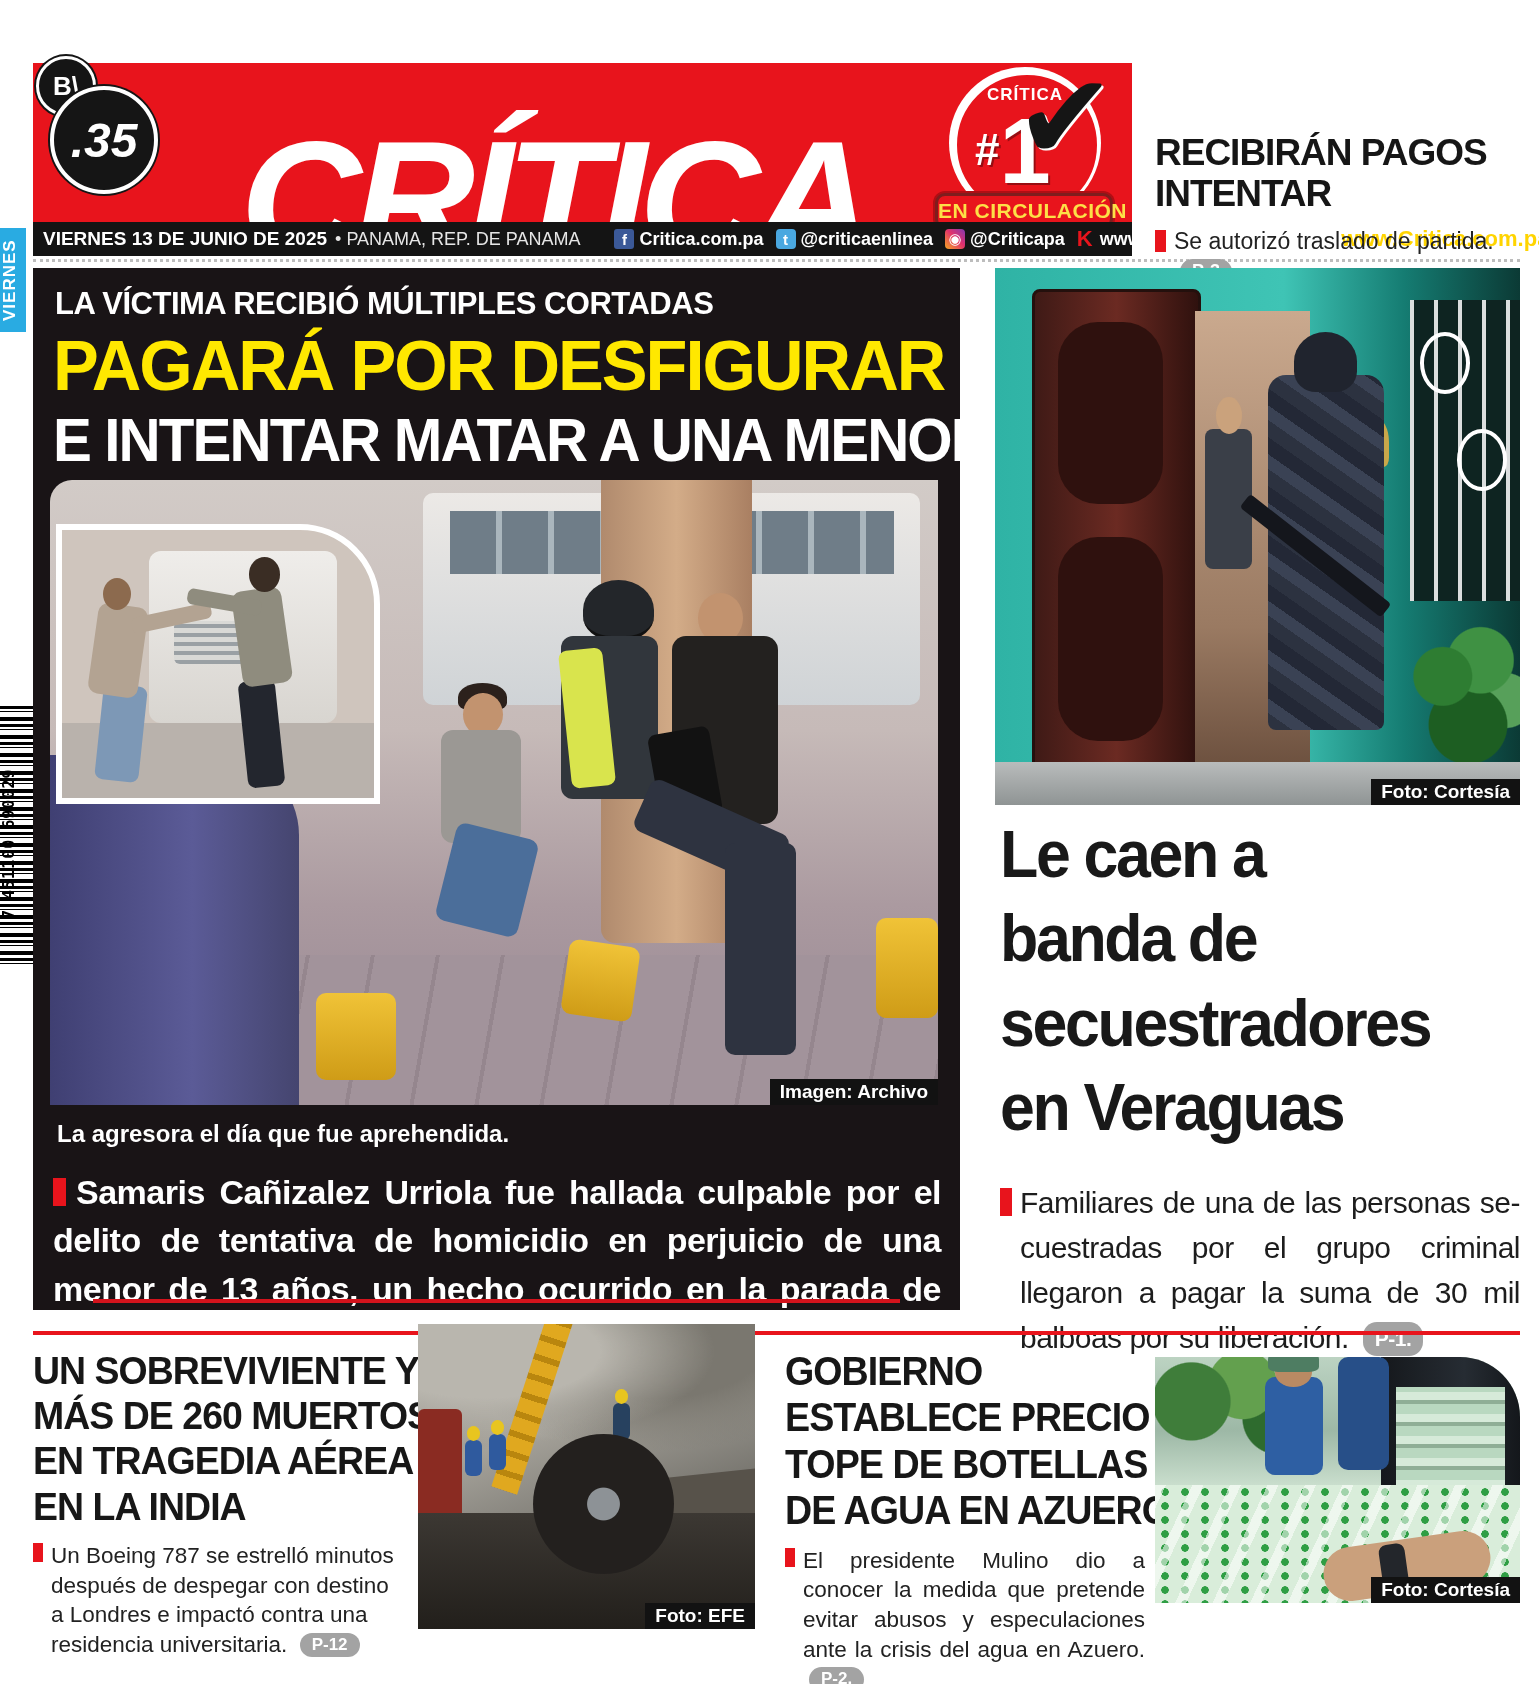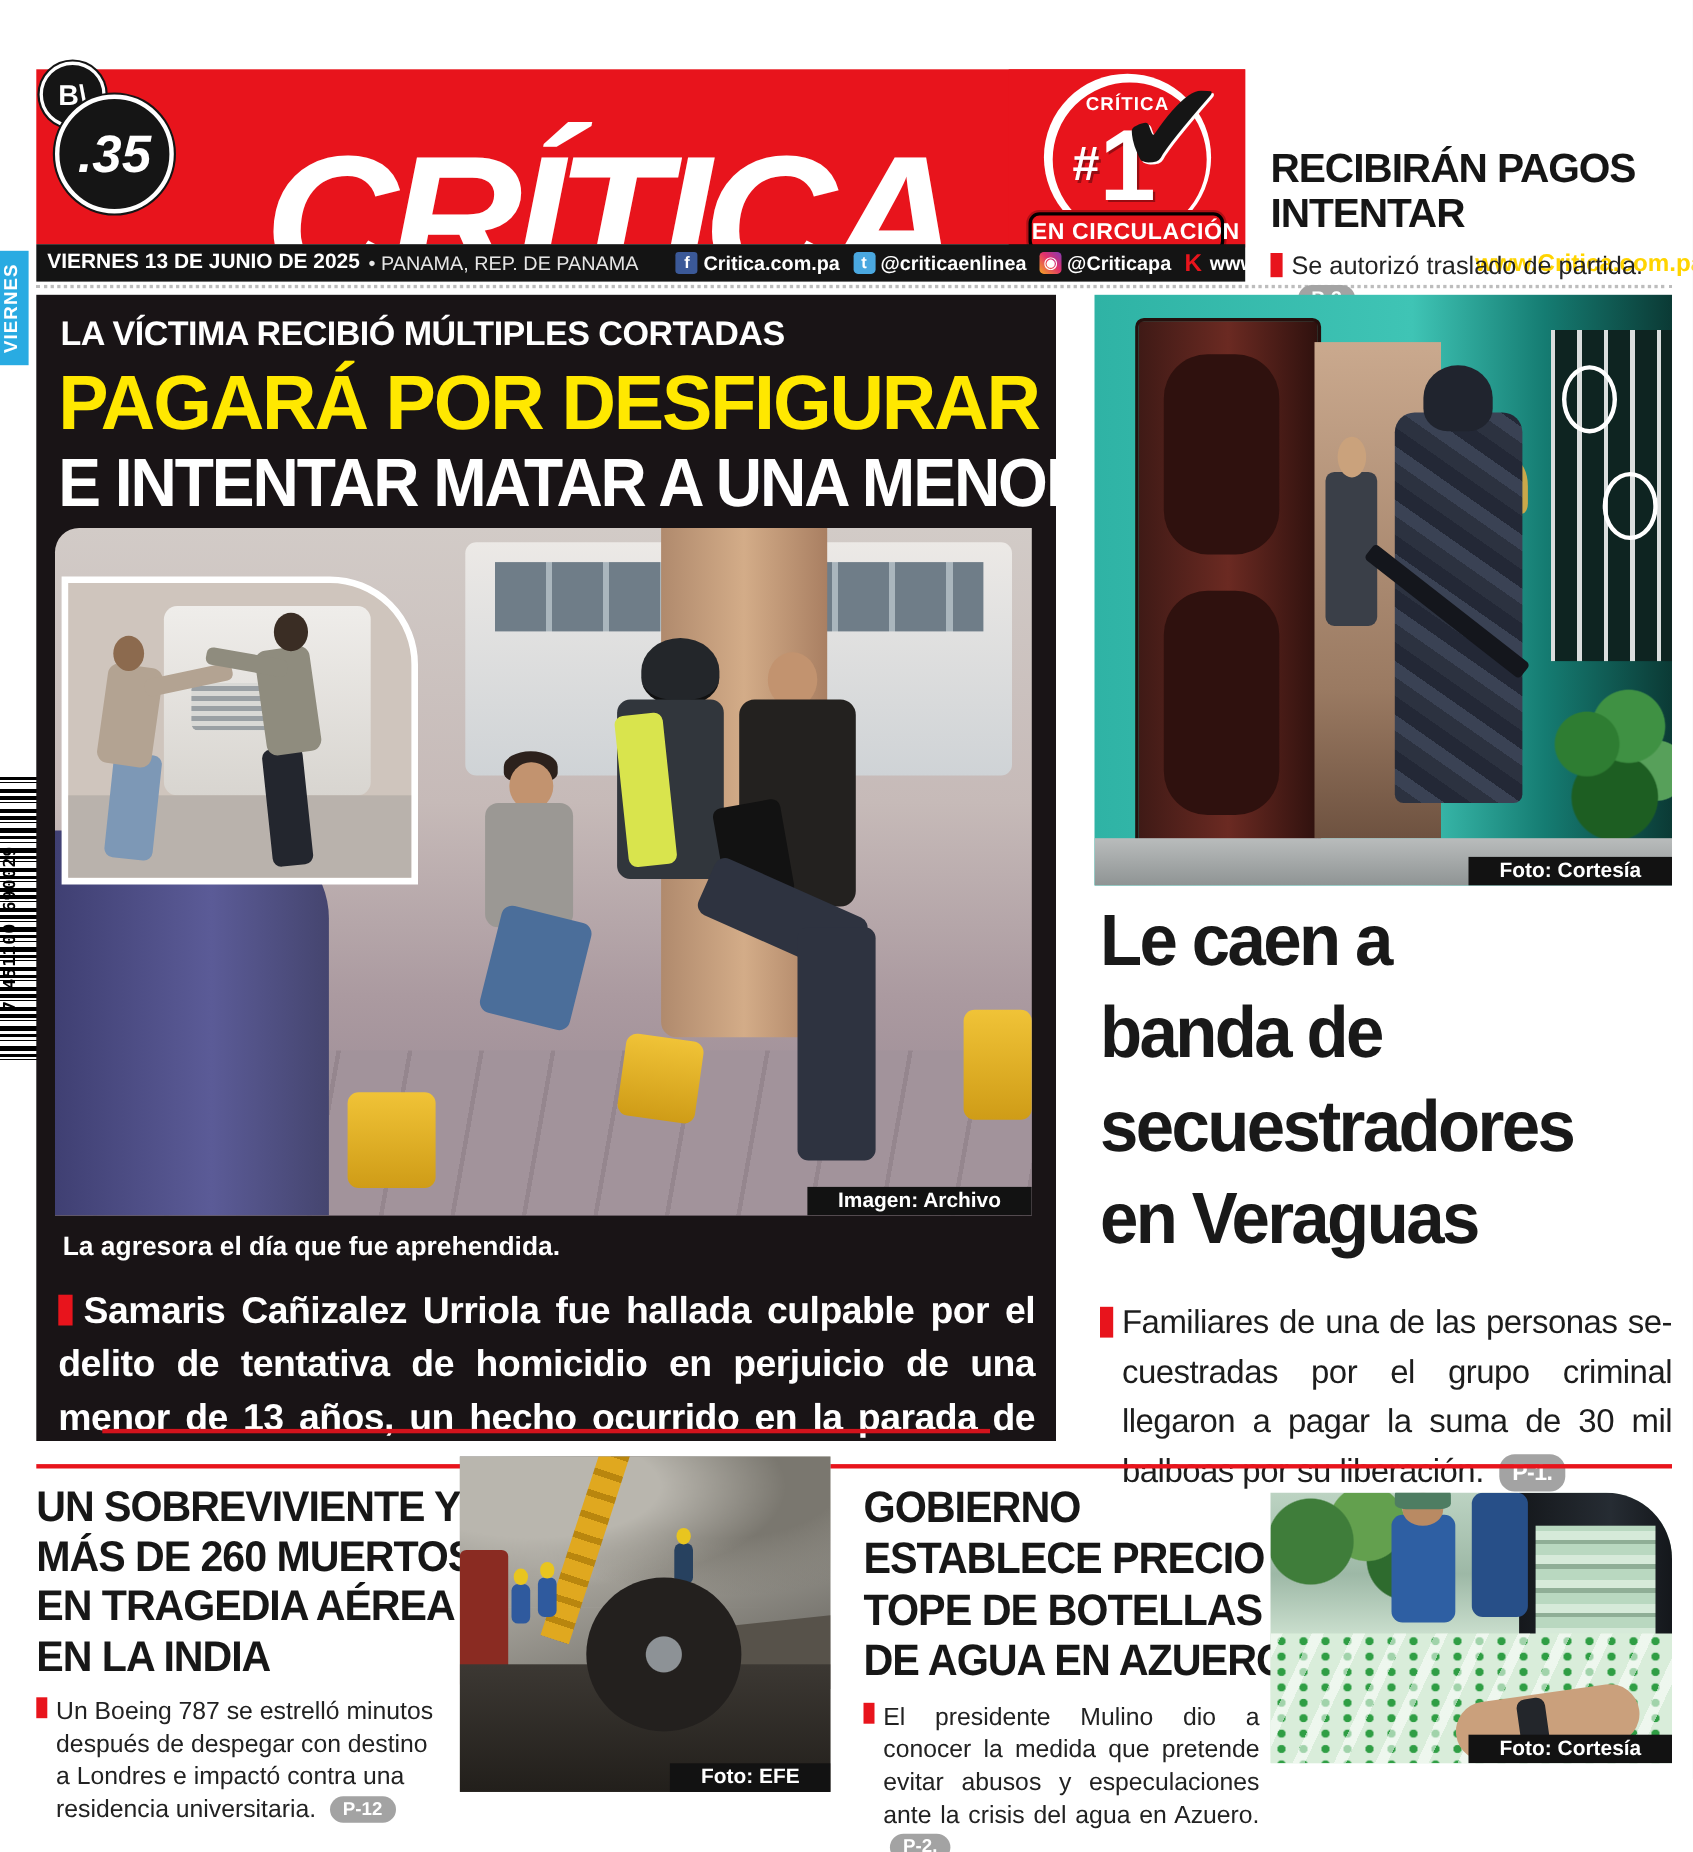--- a/index.html
+++ b/index.html
@@ -25,22 +25,22 @@
   #badge .seal-in{position:absolute;left:40px;top:12px;width:136px;height:136px;border-radius:50%;
       background:#e8141c;border:2px solid #e8141c;}
   #badge .arc{position:absolute;left:40px;top:22px;width:136px;text-align:center;color:#fff;
       font-weight:800;font-size:17px;letter-spacing:1px;}
   #badge .rank{position:absolute;left:58px;top:36px;color:#fff;font-weight:900;
       text-shadow:2px 2px 0 rgba(0,0,0,.35);}
   #badge .rank .hash{font-size:44px;vertical-align:18px;}
   #badge .rank .one{font-size:92px;}
   #badge .check{position:absolute;left:98px;top:-6px;font-size:120px;color:#151515;line-height:120px;
       text-shadow:2px 2px 0 #fff;}
-  #badge .band{position:absolute;left:18px;top:130px;width:172px;background:#e8141c;color:#ffffff;
-      font-weight:800;font-size:21px;text-align:center;border:3px solid #000000;border-radius:10px;
+  #badge .band{position:absolute;left:18px;top:130px;width:172px;background:#e8141c;color:#fde047;
+      font-weight:800;font-size:21px;text-align:center;border:3px solid #7f1d1d;border-radius:10px;
       padding:3px 0;box-shadow:0 0 0 2px #b00e14;letter-spacing:.5px;white-space:nowrap;}
   
   #datebar{left:33px;top:222px;width:1099px;height:34px;background:#141414;color:#fff;
       display:flex;align-items:center;font-size:19px;}
   #datebar .date{font-weight:800;margin-left:10px;white-space:nowrap;}
   #datebar .place{font-weight:400;color:#e6e6e6;margin-left:8px;white-space:nowrap;font-size:18px;}
   #datebar .soc{display:flex;align-items:center;margin-left:22px;white-space:nowrap;}
   .sic{display:inline-flex;width:20px;height:20px;border-radius:4px;margin:0 5px 0 12px;
       align-items:center;justify-content:center;color:#fff;font-weight:900;font-size:15px;}
   .sic.fb{background:#3b5998;border-radius:3px;}
@@ -70,21 +70,21 @@
   
   #panel{left:33px;top:268px;width:927px;height:1042px;background:#191416;}
   #panel .redline{position:absolute;left:60px;right:60px;bottom:7px;height:4px;background:#d3131c;}
   #kicker{position:absolute;left:22px;top:18px;color:#fff;font-weight:800;font-size:31px;letter-spacing:-.5px;}
   #hl-yellow{position:absolute;left:20px;top:58px;color:#ffe800;font-weight:900;font-size:70px;
       letter-spacing:-2px;white-space:nowrap;transform:scaleX(.98);transform-origin:left;}
   #hl-white{position:absolute;left:20px;top:136px;color:#fff;font-weight:900;font-size:62px;
       letter-spacing:-2px;white-space:nowrap;transform:scaleX(.94);transform-origin:left;}
   .photo{position:absolute;overflow:hidden;background:#888;}
   .credit{position:absolute;right:0;bottom:0;background:#121212;color:#fff;font-weight:700;
-      font-size:19px;padding:2px 28px;}
+      font-size:19px;padding:2px 10px;}
   #mainphoto{left:17px;top:212px;width:888px;height:625px;border-radius:22px 0 0 0;
       background:linear-gradient(180deg,#d2cbc7 0%,#c6bab8 40%,#ab9aa0 68%,#948490 100%);}
   #caption{position:absolute;left:24px;top:852px;color:#fff;font-weight:700;font-size:24px;}
   #mainsum{position:absolute;left:20px;top:900px;width:888px;color:#fff;font-weight:700;
       font-size:34px;line-height:1.42;text-align:justify;letter-spacing:-.5px;}
   
   .mp-bus{left:42%;top:2%;width:56%;height:34%;background:linear-gradient(180deg,#ece9e6,#cfd3d6);border-radius:10px;}
   .mp-buswin{left:45%;top:5%;width:50%;height:10%;background:repeating-linear-gradient(90deg,#6f7d88 0 46px,#aab6bd 46px 52px);}
   .mp-coltan{left:62%;top:0;width:17%;height:74%;background:linear-gradient(90deg,#b08a6d,#d3ac88 50%,#a97f62);border-radius:0 0 14px 14px;}
   .mp-pillar{left:-2%;top:44%;width:30%;height:56%;background:linear-gradient(90deg,#3c3c6e,#5b5b97 60%,#45456f);border-radius:14px 80px 0 0;}

